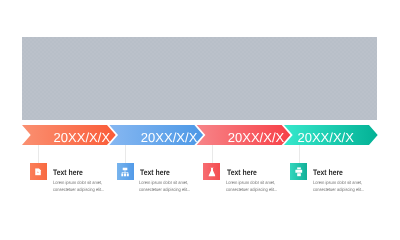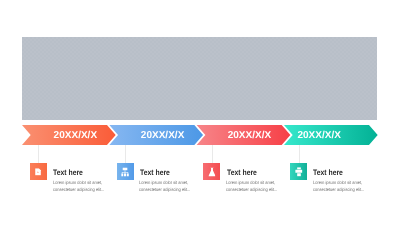--- a/index.html
+++ b/index.html
@@ -5,21 +5,21 @@
   html,body{margin:0;padding:0;}
   body{width:400px;height:225px;background:#fff;font-family:"Liberation Sans",sans-serif;overflow:hidden;-webkit-font-smoothing:antialiased;text-rendering:geometricPrecision;}
   .slide{position:relative;width:400px;height:225px;background:#fff;}
   #items{position:absolute;left:0;top:0;width:400px;height:225px;filter:opacity(100%);}
   .imgbox{position:absolute;left:22px;top:37px;width:355px;height:83px;background-color:#b8bfc8;
     background-image:
       linear-gradient(45deg,rgba(255,255,255,0.035) 25%,transparent 25%,transparent 75%,rgba(255,255,255,0.035) 75%),
       linear-gradient(45deg,rgba(255,255,255,0.035) 25%,transparent 25%,transparent 75%,rgba(255,255,255,0.035) 75%);
     background-size:4px 4px;background-position:0 0,2px 2px;}
   svg.chev-svg{position:absolute;left:0;top:0;width:400px;height:225px;}
-  .datelbl{position:absolute;color:#fff;font-weight:bold;font-size:10px;letter-spacing:0.02px;white-space:nowrap;}
+  .datelbl{position:absolute;color:#fff;font-weight:normal;font-size:13px;letter-spacing:0.02px;white-space:nowrap;}
   .connector{position:absolute;width:1px;background:#e9e9e9;}
   .iconbox{position:absolute;width:17px;height:17px;}
   .iconbox svg{position:absolute;left:50%;top:50%;transform:translate(-50%,-50%);}
   .title{position:absolute;font-weight:bold;font-size:8px;color:#2a2a2a;white-space:nowrap;transform:scaleX(0.855);transform-origin:0 0;-webkit-font-smoothing:antialiased;}
   .desc{position:absolute;font-size:4.6px;color:#6f6f6f;line-height:6.7px;width:60px;transform:scaleX(0.87);transform-origin:0 0;-webkit-font-smoothing:antialiased;}
 </style>
 </head>
 <body>
 
 <div class="slide">

